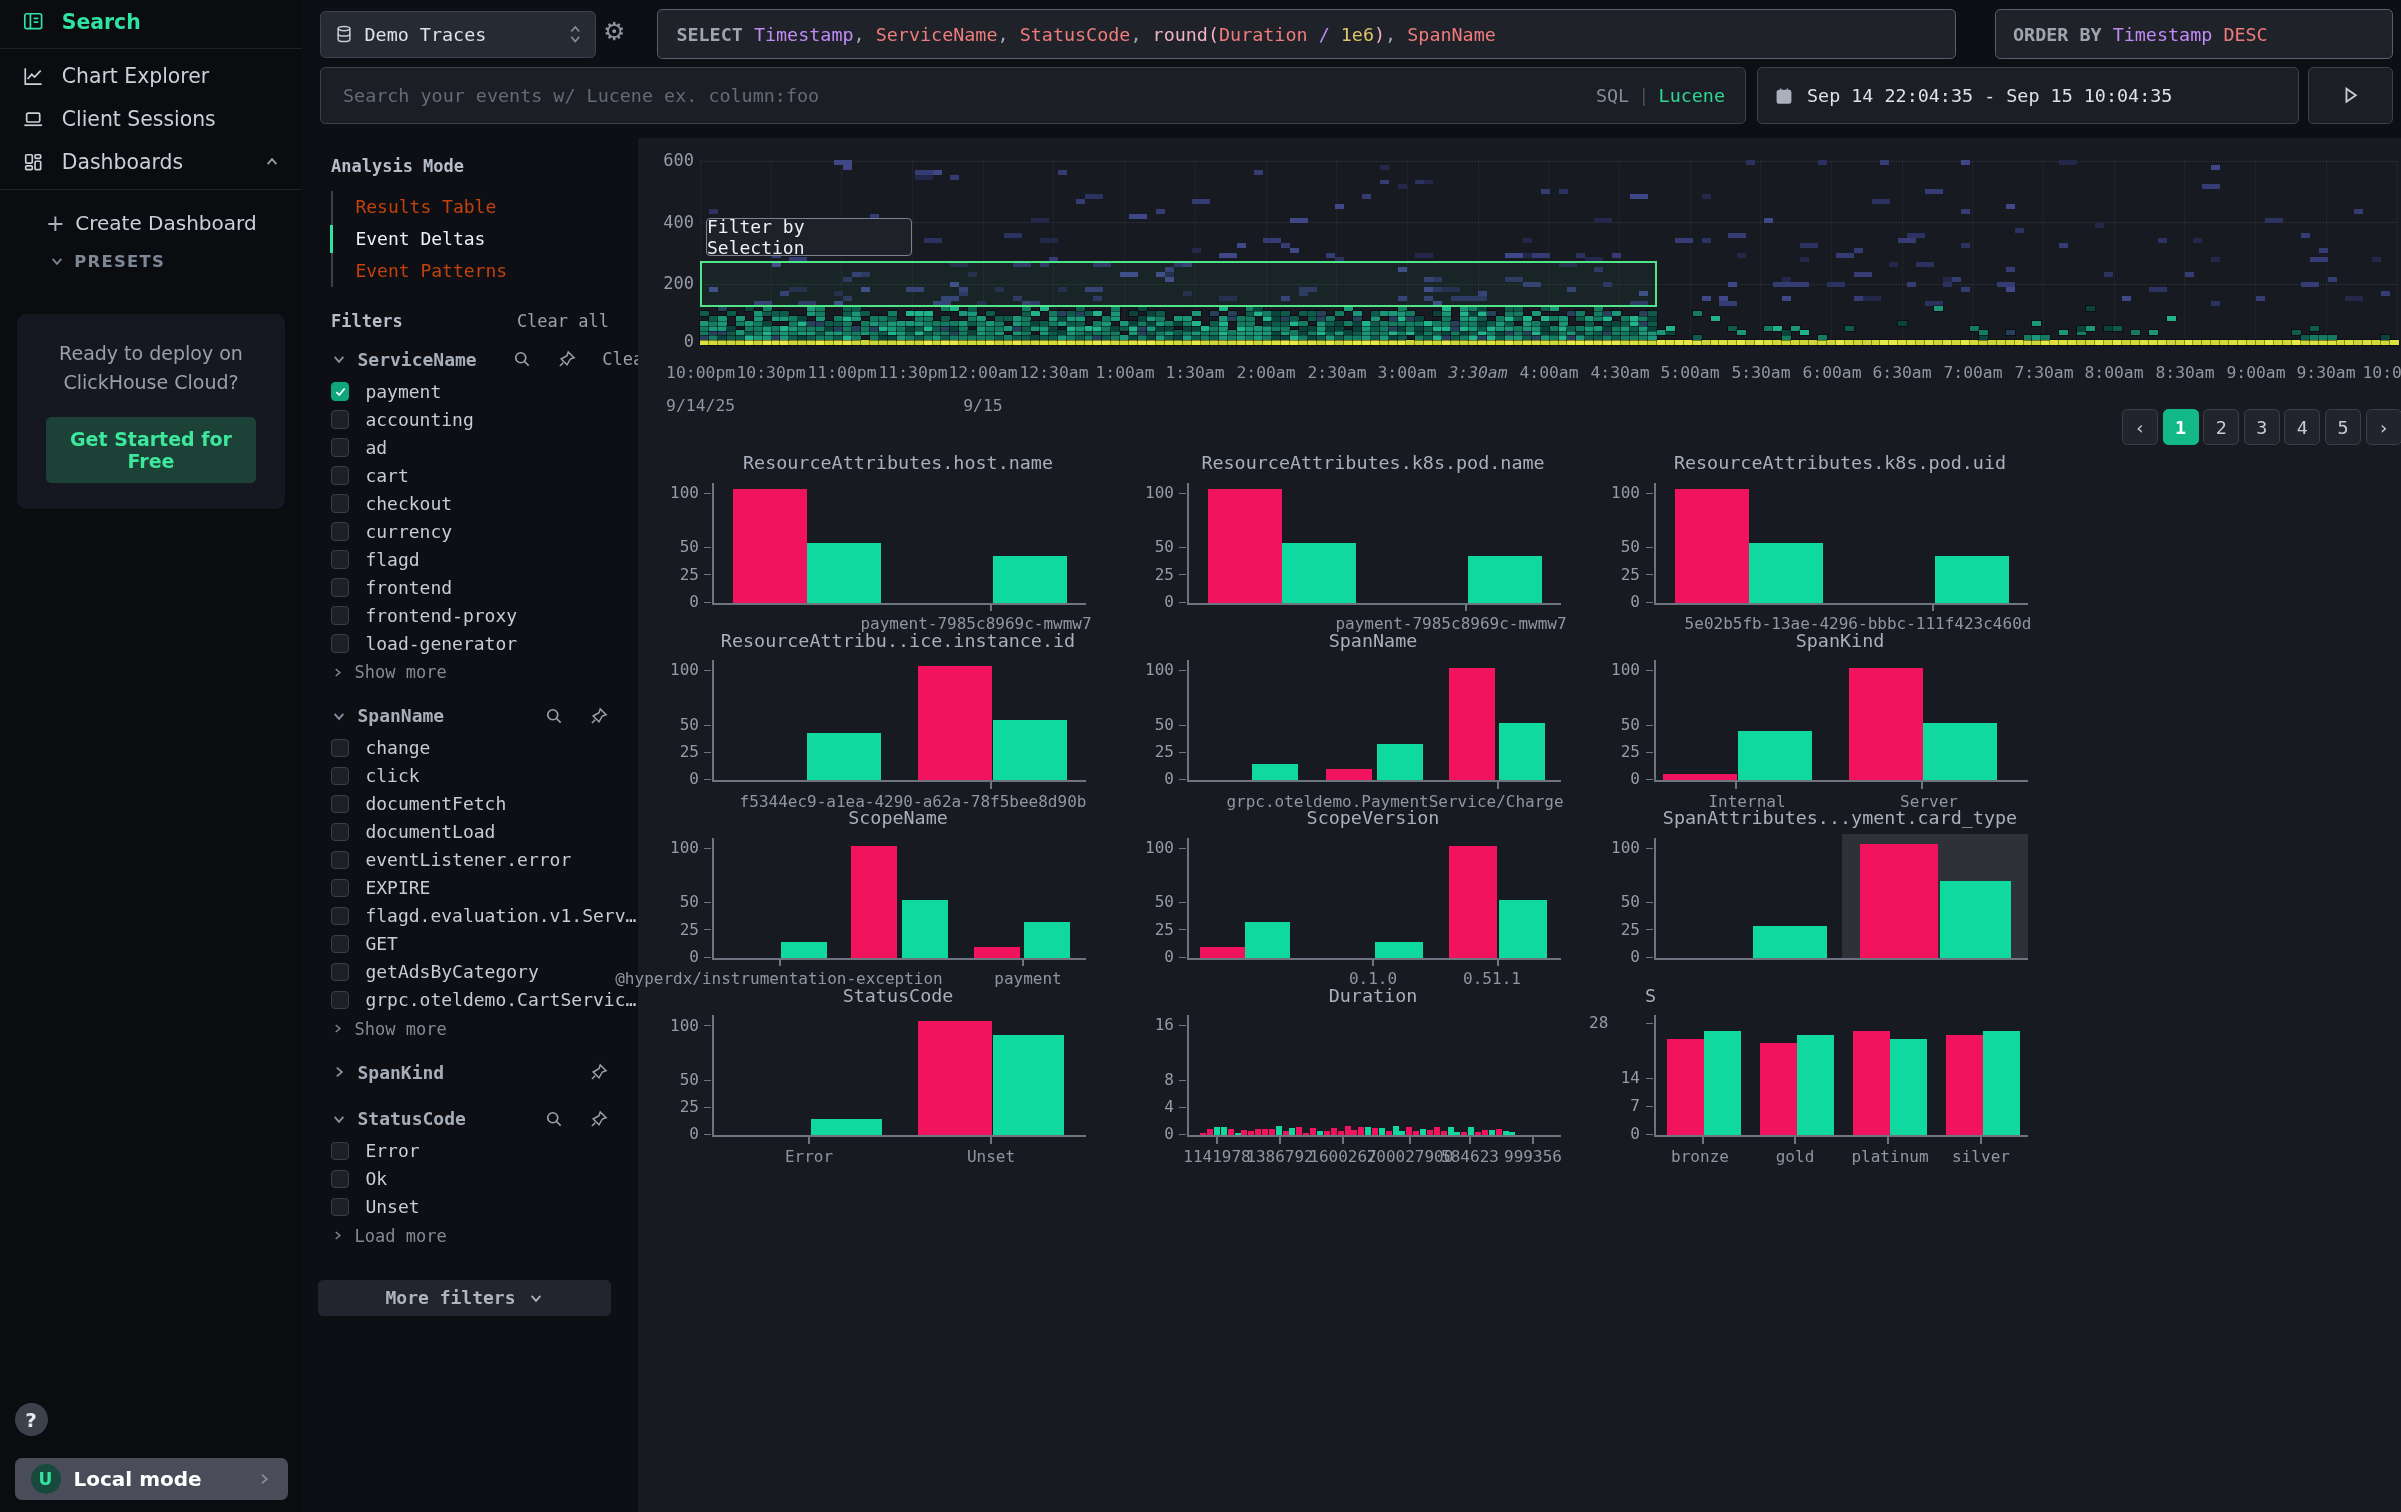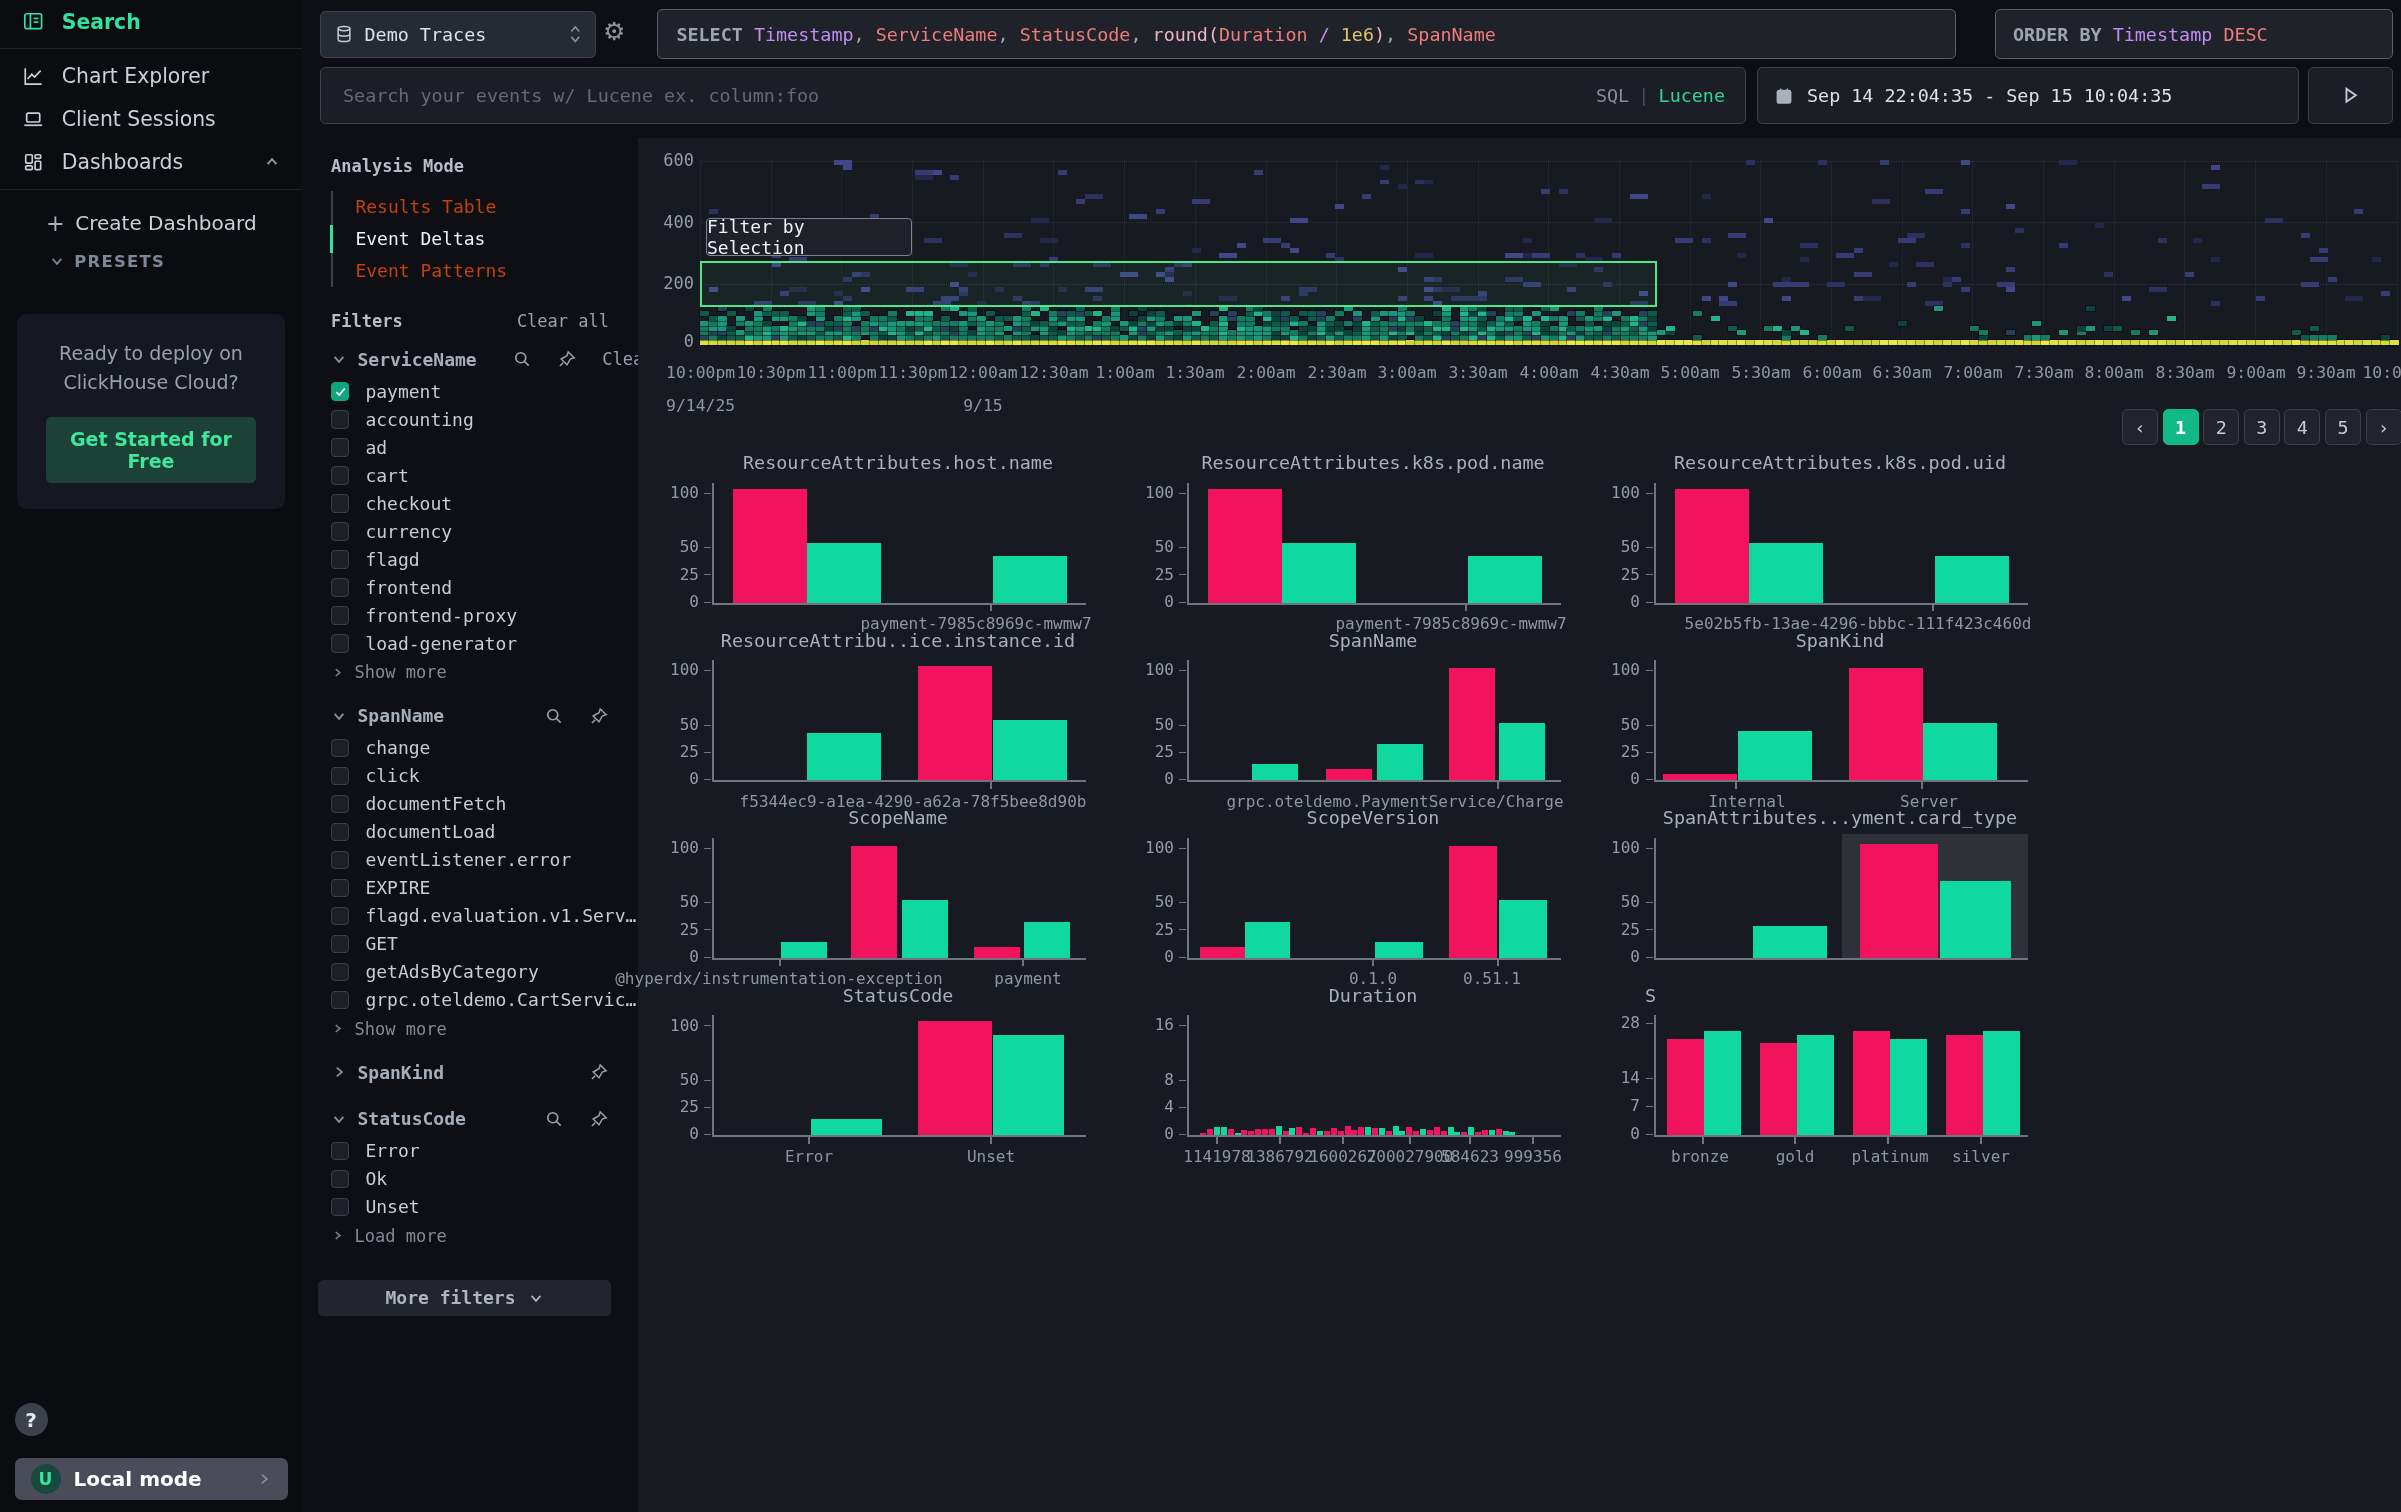--- a/index.html
+++ b/index.html
@@ -1475,21 +1475,21 @@
         <div class="hm-xlab" style="left: 77px; top: 225px;">10:30pm</div>
         <div class="hm-xlab" style="left: 148px; top: 225px;">11:00pm</div>
         <div class="hm-xlab" style="left: 219px; top: 225px;">11:30pm</div>
         <div class="hm-xlab" style="left: 289px; top: 225px;">12:00am</div>
         <div class="hm-xlab" style="left: 360px; top: 225px;">12:30am</div>
         <div class="hm-xlab" style="left: 431px; top: 225px;">1:00am</div>
         <div class="hm-xlab" style="left: 501px; top: 225px;">1:30am</div>
         <div class="hm-xlab" style="left: 572px; top: 225px;">2:00am</div>
         <div class="hm-xlab" style="left: 643px; top: 225px;">2:30am</div>
         <div class="hm-xlab" style="left: 713px; top: 225px;">3:00am</div>
-        <div class="hm-xlab" style="left: 784px; top: 225px;">3:30am</div>
+        <div class="hm-xlab" style="left: 784px; top: 225px; font-style: italic;">3:30am</div>
         <div class="hm-xlab" style="left: 855px; top: 225px;">4:00am</div>
         <div class="hm-xlab" style="left: 926px; top: 225px;">4:30am</div>
         <div class="hm-xlab" style="left: 996px; top: 225px;">5:00am</div>
         <div class="hm-xlab" style="left: 1067px; top: 225px;">5:30am</div>
         <div class="hm-xlab" style="left: 1138px; top: 225px;">6:00am</div>
         <div class="hm-xlab" style="left: 1208px; top: 225px;">6:30am</div>
         <div class="hm-xlab" style="left: 1279px; top: 225px;">7:00am</div>
         <div class="hm-xlab" style="left: 1350px; top: 225px;">7:30am</div>
         <div class="hm-xlab" style="left: 1420px; top: 225px;">8:00am</div>
         <div class="hm-xlab" style="left: 1491px; top: 225px;">8:30am</div>
@@ -1749,21 +1749,21 @@
         <div style="position: absolute; left: 346px; top: 1009px; width: 592px; text-align: center; font-size: 16px; color: rgb(143, 150, 162); white-space: nowrap;">1386792</div>
         <div style="position: absolute; left: 704px; top: 999px; width: 2px; height: 6.6px; background: rgb(110, 117, 128);"></div>
         <div style="position: absolute; left: 409px; top: 1009px; width: 592px; text-align: center; font-size: 16px; color: rgb(143, 150, 162); white-space: nowrap;">1600267</div>
         <div style="position: absolute; left: 771px; top: 999px; width: 2px; height: 6.6px; background: rgb(110, 117, 128);"></div>
         <div style="position: absolute; left: 476px; top: 1009px; width: 592px; text-align: center; font-size: 16px; color: rgb(143, 150, 162); white-space: nowrap;">200027900</div>
         <div style="position: absolute; left: 831px; top: 999px; width: 2px; height: 6.6px; background: rgb(110, 117, 128);"></div>
         <div style="position: absolute; left: 536px; top: 1009px; width: 592px; text-align: center; font-size: 16px; color: rgb(143, 150, 162); white-space: nowrap;">584623</div>
         <div style="position: absolute; left: 894px; top: 999px; width: 2px; height: 6.6px; background: rgb(110, 117, 128);"></div>
         <div style="position: absolute; left: 599px; top: 1009px; width: 592px; text-align: center; font-size: 16px; color: rgb(143, 150, 162); white-space: nowrap;">999356</div>
         <div style="position: absolute; left: 1007px; top: 847px; width: 372px; text-align: left; font-size: 18.4px; color: rgb(169, 176, 188); white-space: nowrap;">S</div>
-        <div style="position: absolute; left: 951px; top: 875px; width: 51px; text-align: right; font-size: 16px; color: rgb(149, 156, 168);">28</div>
+        <div style="position: absolute; left: 951px; top: 875px; width: 51px; font-size: 16px; color: rgb(149, 156, 168);">28</div>
         <div style="position: absolute; left: 1008px; top: 885px; width: 6.6px; height: 1.3px; background: rgb(110, 117, 128);"></div>
         <div style="position: absolute; left: 951px; top: 930px; width: 51px; text-align: right; font-size: 16px; color: rgb(149, 156, 168);">14</div>
         <div style="position: absolute; left: 1008px; top: 940px; width: 6.6px; height: 1.3px; background: rgb(110, 117, 128);"></div>
         <div style="position: absolute; left: 951px; top: 958px; width: 51px; text-align: right; font-size: 16px; color: rgb(149, 156, 168);">7</div>
         <div style="position: absolute; left: 1008px; top: 968px; width: 6.6px; height: 1.3px; background: rgb(110, 117, 128);"></div>
         <div style="position: absolute; left: 951px; top: 986px; width: 51px; text-align: right; font-size: 16px; color: rgb(149, 156, 168);">0</div>
         <div style="position: absolute; left: 1008px; top: 996px; width: 6.6px; height: 1.3px; background: rgb(110, 117, 128);"></div>
         <div style="position: absolute; left: 1016px; top: 877px; width: 372px; height: 120px; border-left: 2px solid rgb(110, 117, 128); border-bottom: 2px solid rgb(110, 117, 128); box-sizing: content-box;">
           <div style="position: absolute; left: 11px; width: 37px; bottom: 0px; height: 96px; background: rgb(242, 19, 94);"></div>
           <div style="position: absolute; left: 48px; width: 37px; bottom: 0px; height: 104px; background: rgb(16, 217, 160);"></div>

